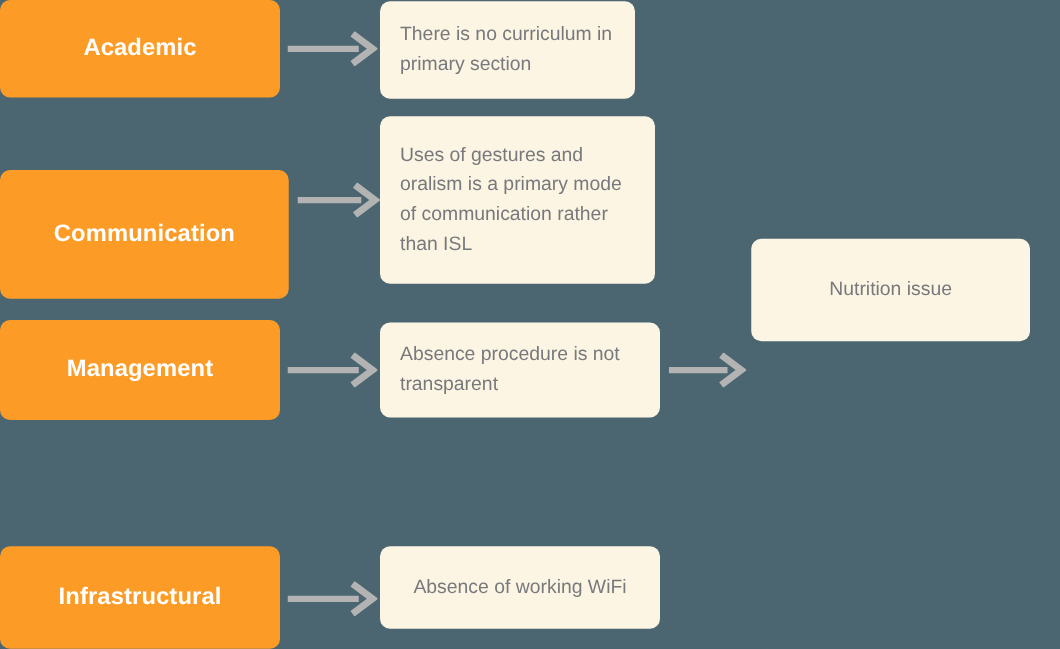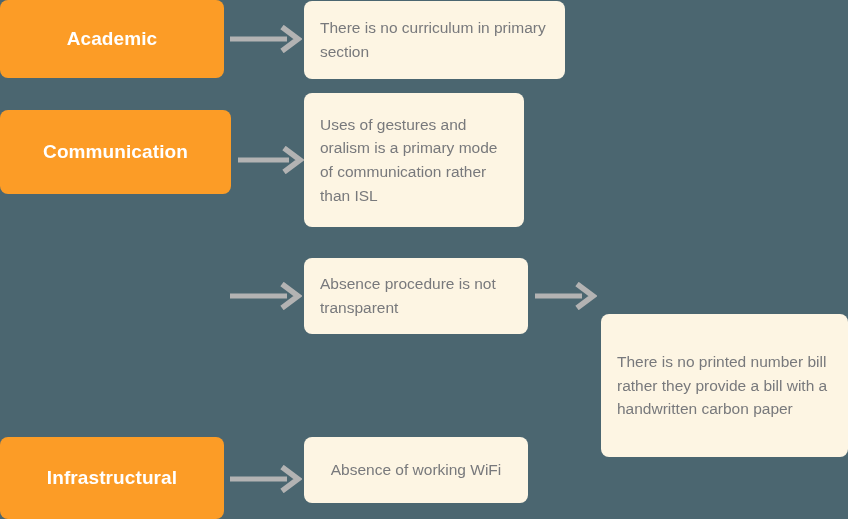--- a/index.html
+++ b/index.html
@@ -68,62 +68,65 @@
     <span>Academic</span>
   </div>
 
   <span class="arrow" style="left:230px; top:25px;">
     <svg width="72" height="28" viewBox="0 0 72 28">
       <line class="ln" x1="0" y1="14" x2="57" y2="14"></line>
       <polyline class="hd" points="52,2 68,14 52,26"></polyline>
     </svg>
   </span>
 
-  <div class="node issue-node" style="left:304px; top:1px; width:261px; height:78px;">
+  <div class="node issue-node" style="left:304px; top:1px; width:204px; height:78px;">
     <span class="txt">There is no curriculum in primary section</span>
   </div>
 
-  <div class="node cat-node" style="left:0px; top:110px; width:231px; height:84px;">
+  <div class="node cat-node" style="left:0px; top:136px; width:231px; height:103px;">
     <span>Communication</span>
   </div>
 
   <span class="arrow" style="left:238px; top:146px;">
     <svg width="66" height="28" viewBox="0 0 66 28">
       <line class="ln" x1="0" y1="14" x2="51" y2="14"></line>
       <polyline class="hd" points="46,2 62,14 46,26"></polyline>
     </svg>
   </span>
 
   <div class="node issue-node" style="left:304px; top:93px; width:220px; height:134px;">
     <span class="txt">Uses of gestures and oralism is a primary mode of communication rather than ISL</span>
   </div>
 
+  <div class="node cat-node" style="left:0px; top:256px; width:224px; height:80px;">
+    <span>Management</span>
+  </div>
 
   <span class="arrow" style="left:230px; top:282px;">
     <svg width="72" height="28" viewBox="0 0 72 28">
       <line class="ln" x1="0" y1="14" x2="57" y2="14"></line>
       <polyline class="hd" points="52,2 68,14 52,26"></polyline>
     </svg>
   </span>
 
   <div class="node issue-node" style="left:304px; top:258px; width:224px; height:76px;">
     <span class="txt">Absence procedure is not transparent</span>
   </div>
 
   <span class="arrow" style="left:535px; top:282px;">
     <svg width="62" height="28" viewBox="0 0 62 28">
       <line class="ln" x1="0" y1="14" x2="47" y2="14"></line>
       <polyline class="hd" points="42,2 58,14 42,26"></polyline>
     </svg>
   </span>
 
+  <div class="node issue-node issue-center" style="left:601px; top:191px; width:223px; height:82px;">
+    <span class="txt">Nutrition issue</span>
+  </div>
 
-  <div class="node issue-node" style="left:601px; top:314px; width:247px; height:143px;">
-    <span class="txt"> There is no printed number bill rather they provide a bill with a handwritten carbon paper</span>
-  </div>
 
   <div class="node cat-node" style="left:0px; top:437px; width:224px; height:82px;">
     <span>Infrastructural</span>
   </div>
 
   <span class="arrow" style="left:230px; top:465px;">
     <svg width="72" height="28" viewBox="0 0 72 28">
       <line class="ln" x1="0" y1="14" x2="57" y2="14"></line>
       <polyline class="hd" points="52,2 68,14 52,26"></polyline>
     </svg>

